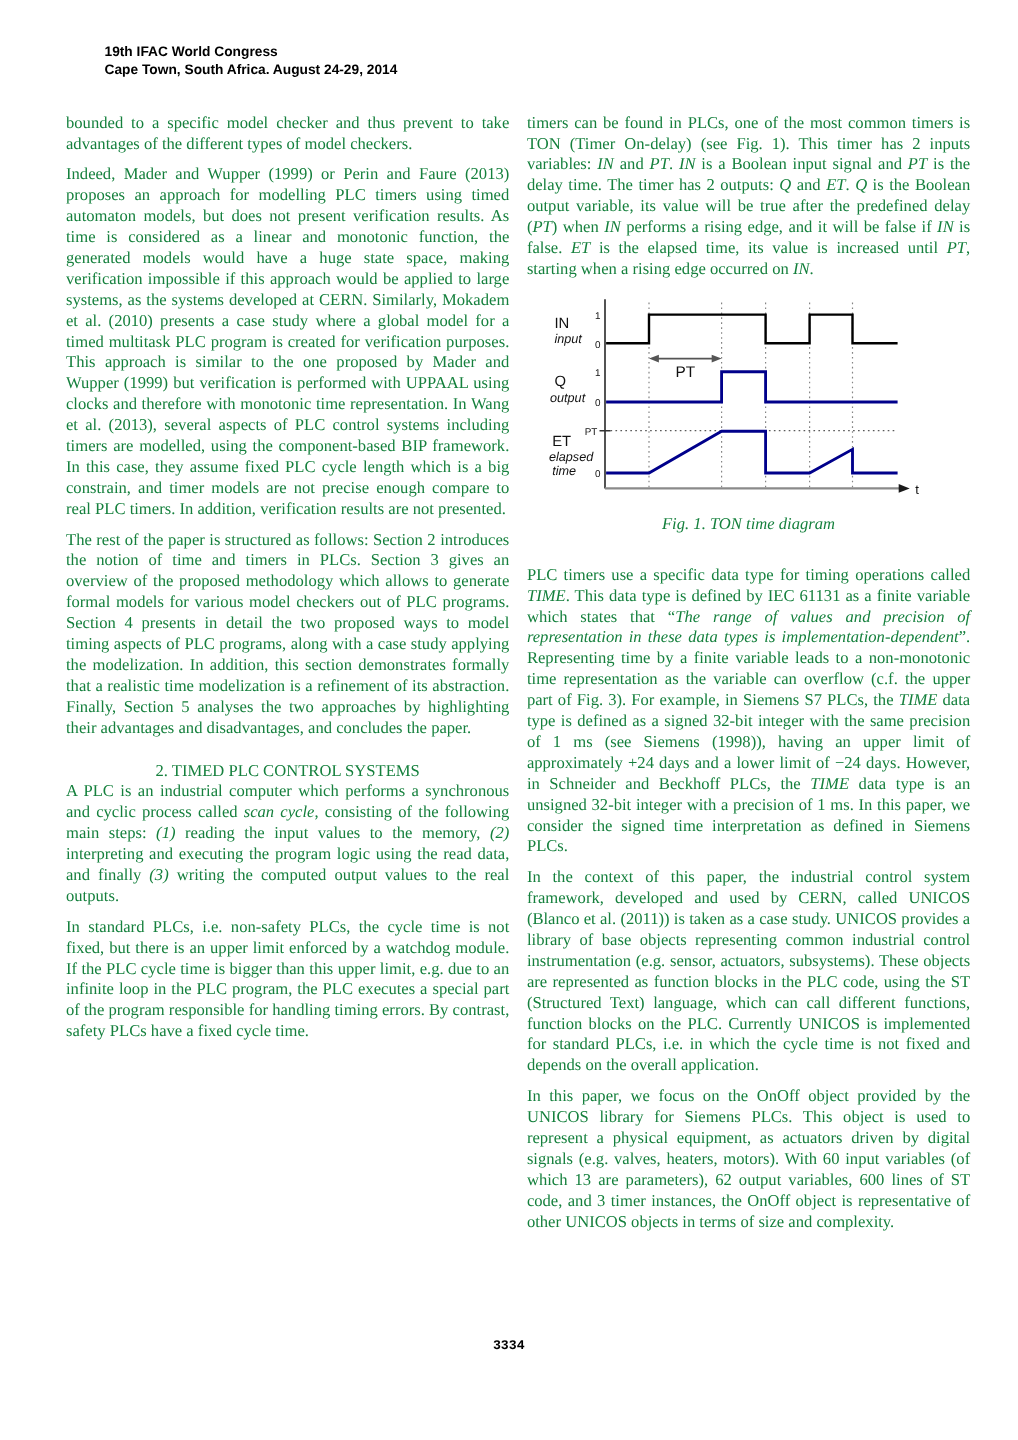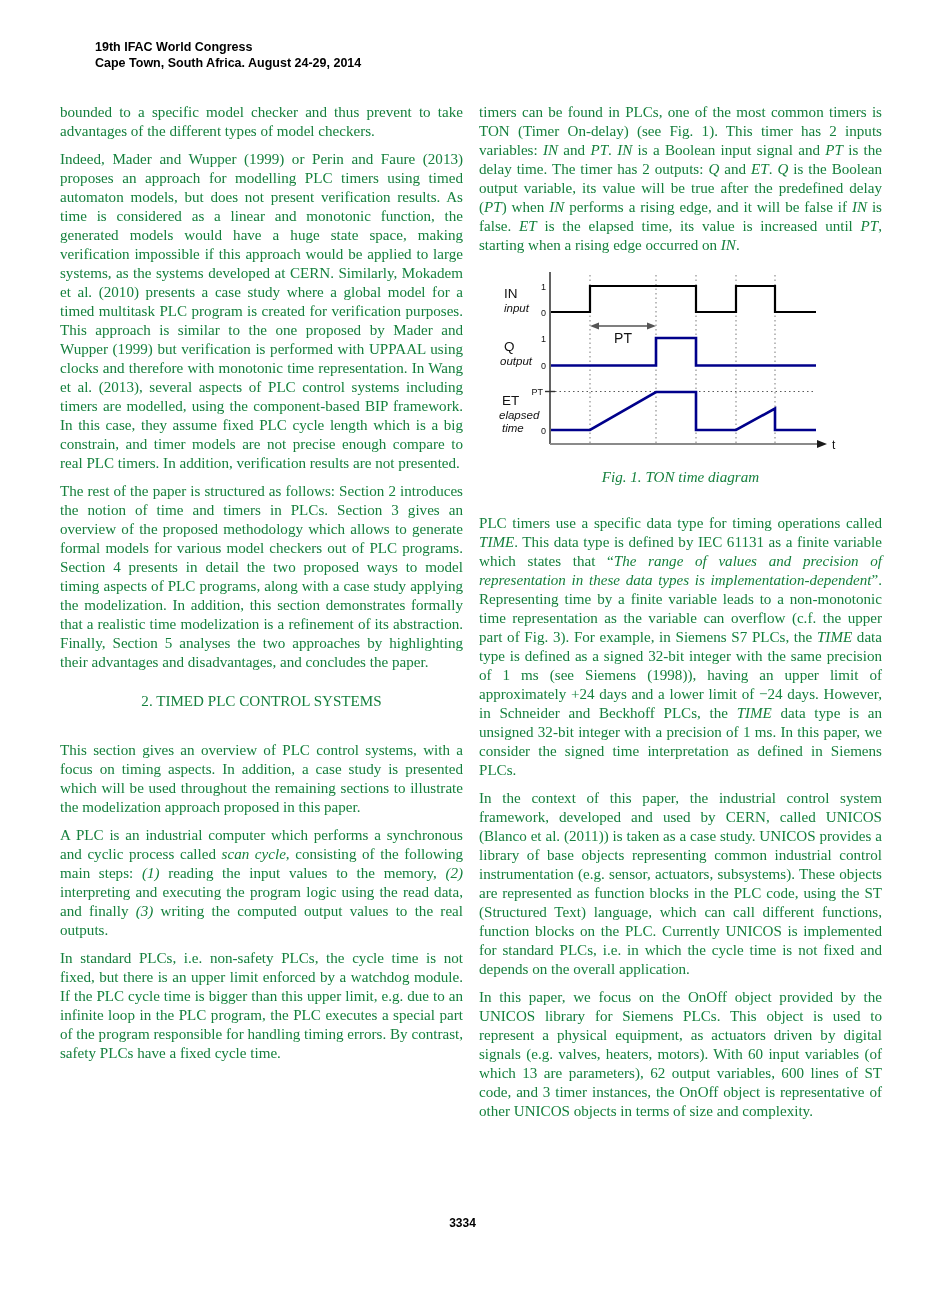--- a/index.html
+++ b/index.html
@@ -18,50 +18,49 @@
   .col {
     position:absolute; top:103px; width:403px;
     font-size:15.1px; line-height:19px; text-align:justify;
     color:#15803d;
   }
   .col-left { left:60px; }
   .col-right { left:479px; }
   .col p { margin:0 0 9px 0; }
   p.continues { text-align-last:justify; }
   .sec-heading {
-    text-align:center; font-size:15.1px; margin:20px 0 30px 0;
+    text-align:center; font-size:15.1px; margin:20px 0 0 0;
   }
   .sub-heading {
     font-style:italic; font-size:15.1px; margin:16px 0 13px 0;
   }
   .sub-heading.space-above { margin-top:30px; }
   figure.ton-figure { margin:7px 0 27px 0; padding:0; }
   figure.ton-figure svg { display:block; margin-left:7px; }
   figcaption { margin-top:12px; font-size:15.1px; text-align:center;font-style:italic; }
   .page-footer {
     position:absolute; top:1216px; left:0; width:925px;
-    text-align:center; font-family:Liberation Sans, sans-serif;
+    text-align:center; font-family:Liberation Mono, monospace;
     font-weight:bold; font-size:12px; color:#000;
   }
   .fig-sans { font-family:"Liberation Sans", sans-serif; }
 </style>
 </head>
 <body>
 
 <header class="page-header">
   <div>19th IFAC World Congress</div>
   <div>Cape Town, South Africa. August 24-29, 2014</div>
 </header>
 
 <div class="col col-left">
   <p>bounded to a specific model checker and thus prevent to take advantages of the different types of model checkers.</p>
   <p>Indeed, Mader and Wupper (1999) or Perin and Faure (2013) proposes an approach for modelling PLC timers using timed automaton models, but does not present verification results. As time is considered as a linear and monotonic function, the generated models would have a huge state space, making verification impossible if this approach would be applied to large systems, as the systems developed at CERN. Similarly, Mokadem et al. (2010) presents a case study where a global model for a timed multitask PLC program is created for verification purposes. This approach is similar to the one proposed by Mader and Wupper (1999) but verification is performed with UPPAAL using clocks and therefore with monotonic time representation. In Wang et al. (2013), several aspects of PLC control systems including timers are modelled, using the component-based BIP framework. In this case, they assume fixed PLC cycle length which is a big constrain, and timer models are not precise enough compare to real PLC timers. In addition, verification results are not presented.</p>
   <p>The rest of the paper is structured as follows: Section 2 introduces the notion of time and timers in PLCs. Section 3 gives an overview of the proposed methodology which allows to generate formal models for various model checkers out of PLC programs. Section 4 presents in detail the two proposed ways to model timing aspects of PLC programs, along with a case study applying the modelization. In addition, this section demonstrates formally that a realistic time modelization is a refinement of its abstraction. Finally, Section 5 analyses the two approaches by highlighting their advantages and disadvantages, and concludes the paper.</p>
   <div class="sec-heading">2. TIMED PLC CONTROL SYSTEMS</div>
-  <p>This section gives an overview of PLC control systems, with a focus on timing aspects. In addition, a case study is presented which will be used throughout the remaining sections to illustrate the modelization approach proposed in this paper.</p>
   <p><span>A PLC is an industrial computer which performs a synchronous and cyclic process called </span><i>scan cycle</i><span>, consisting of the following main steps: </span><i>(1)</i><span> reading the input values to the memory, </span><i>(2)</i><span> interpreting and executing the program logic using the read data, and finally </span><i>(3)</i><span> writing the computed output values to the real outputs.</span></p>
   <p>In standard PLCs, i.e. non-safety PLCs, the cycle time is not fixed, but there is an upper limit enforced by a watchdog module. If the PLC cycle time is bigger than this upper limit, e.g. due to an infinite loop in the PLC program, the PLC executes a special part of the program responsible for handling timing errors. By contrast, safety PLCs have a fixed cycle time.</p>
 </div>
 
 <div class="col col-right">
   <p><span>timers can be found in PLCs, one of the most common timers is TON (Timer On-delay) (see Fig. 1). This timer has 2 inputs variables: </span><i>IN</i><span> and </span><i>PT</i><span>. </span><i>IN</i><span> is a Boolean input signal and </span><i>PT</i><span> is the delay time. The timer has 2 outputs: </span><i>Q</i><span> and </span><i>ET</i><span>. </span><i>Q</i><span> is the Boolean output variable, its value will be true after the predefined delay (</span><i>PT</i><span>) when </span><i>IN</i><span> performs a rising edge, and it will be false if </span><i>IN</i><span> is false. </span><i>ET</i><span> is the elapsed time, its value is increased until </span><i>PT</i><span>, starting when a rising edge occurred on </span><i>IN</i><span>.</span></p>
 
   <figure class="ton-figure">
     <svg width="394" height="192" viewBox="488 282 394 192">
 

